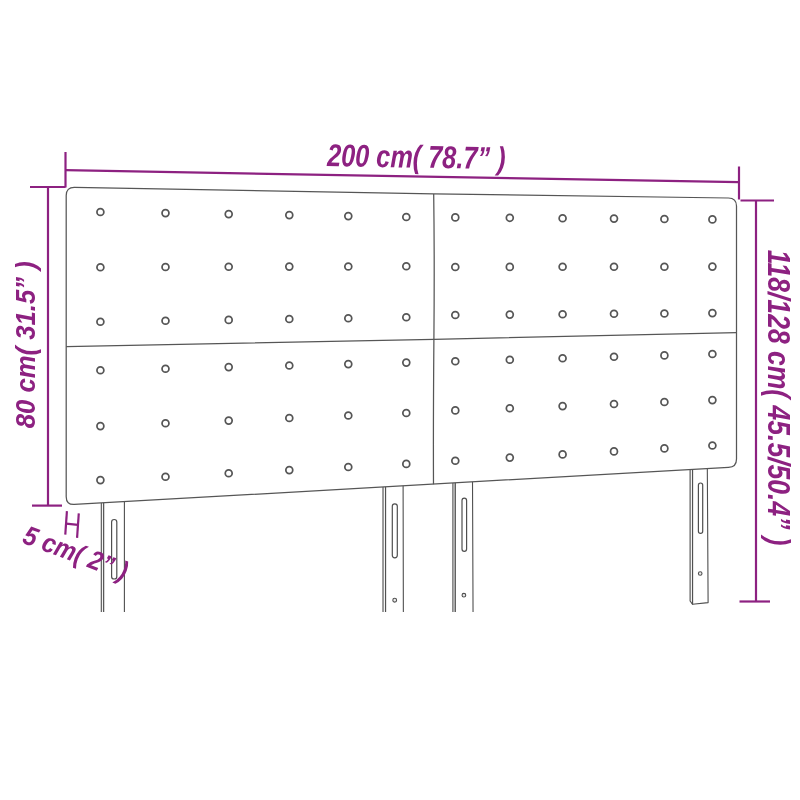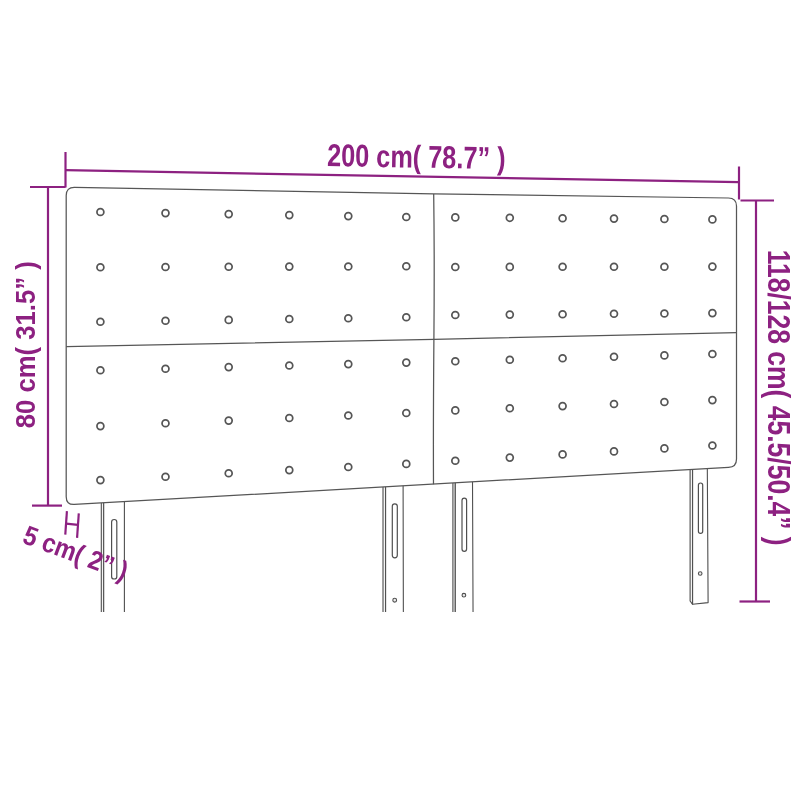--- a/index.html
+++ b/index.html
@@ -1,17 +1,17 @@
 <!DOCTYPE html>
 <html><head>
 <meta charset="utf-8">
 <title>Headboard dimensions</title>
 <style>
 html,body{margin:0;padding:0;background:#ffffff;}
-#wrap{width:800px;height:612px;position:relative;overflow:hidden;}
+#wrap{width:800px;height:612px;position:relative;overflow:hidden;font-style:italic;}
 </style>
 </head>
 <body>
 <div id="wrap">
 <svg width="800" height="800" viewBox="0 0 800 800">
 
 <rect x="0" y="0" width="800" height="800" fill="#ffffff"></rect>
 
 <g>
 

